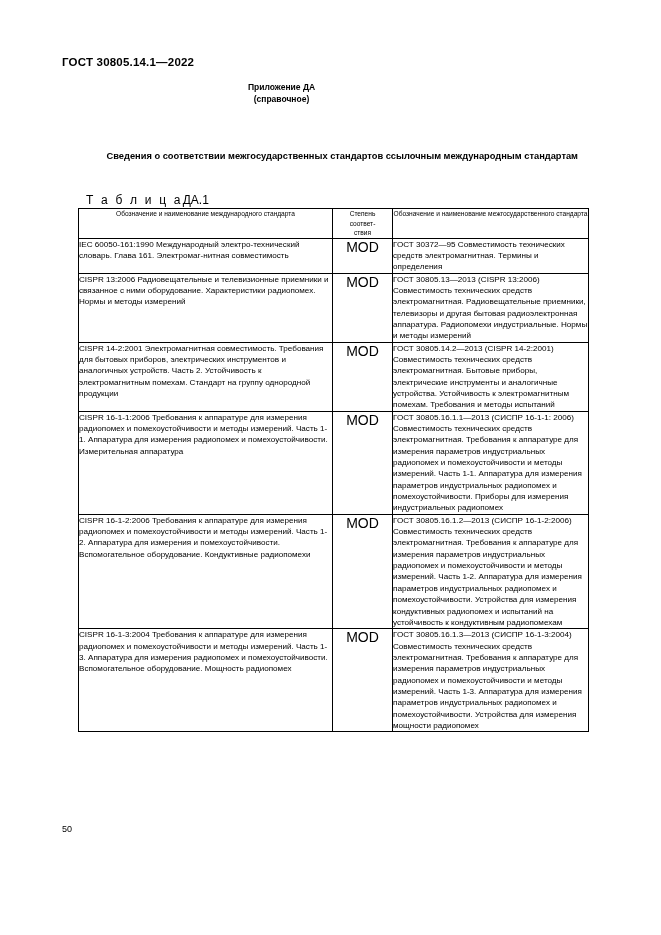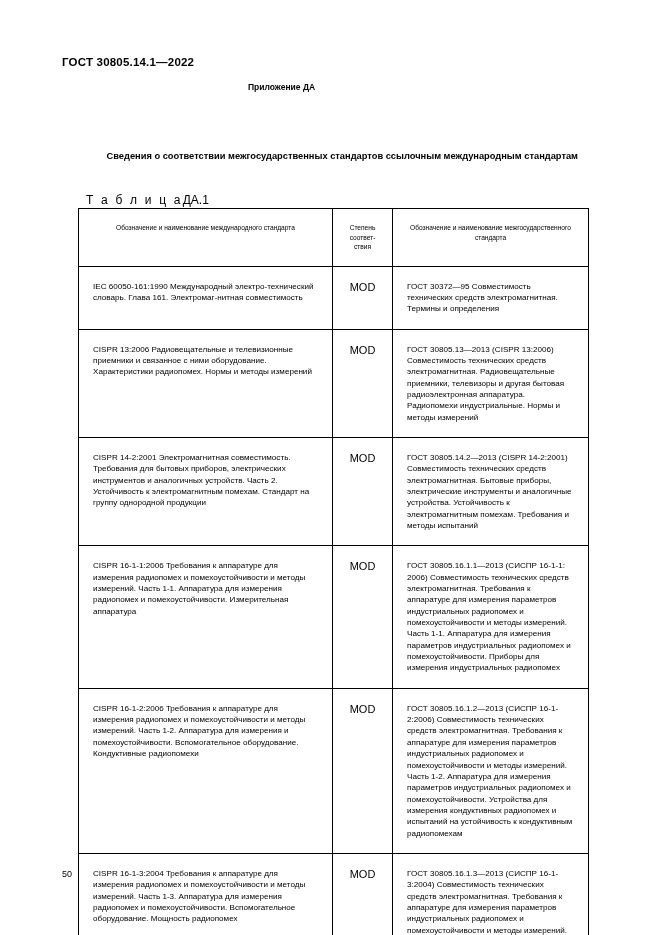--- a/index.html
+++ b/index.html
@@ -62,21 +62,21 @@
     position: absolute;
     top: 208px;
     left: 78px;
     width: 505px;
     border-collapse: collapse;
     table-layout: fixed;
   }
   table.ref-table td, table.ref-table th {
     border: 1px solid #000000;
     vertical-align: top;
-    padding: 14px;
+    padding: 0;
     margin-left: 24px;
   }
   .col1 { width: 254px; }
   .col2 { width: 60px; }
   .col3 { width: 196px; }
 
   th.hcell {
     text-align: center;
     vertical-align: middle;
     font-weight: normal;
@@ -88,40 +88,41 @@
     font-size: 6.6px;
     line-height: 9.5px;
   }
   td.bodycell {
     font-size: 8.1px;
     line-height: 11.35px;
     padding: 6px 6px 7px 7px;
     text-align: left;
   }
   td.midcell {
-    font-size: 11px;
+    font-size: 14px;
     text-align: center;
     padding-top: 6px;
   }
   .page-number {
     position: absolute;
     left: 62px;
-    top: 869px;
+    top: 824px;
     font-size: 9px;
   }
 </style>
 </head>
 <body>
 
 <div class="page">
 
   <div class="doc-header">ГОСТ 30805.14.1—2022</div>
 
   <div class="annex-block">
     <div>Приложение ДА</div>
+    <div>(справочное)</div>
   </div>
 
   <div class="main-title">Сведения о соответствии межгосударственных стандартов ссылочным международным стандартам</div>
 
   <div class="table-caption">
     <span class="spaced">Т а б л и ц а</span><span>ДА.1</span>
   </div>
 
   <table class="ref-table">
     <colgroup>

